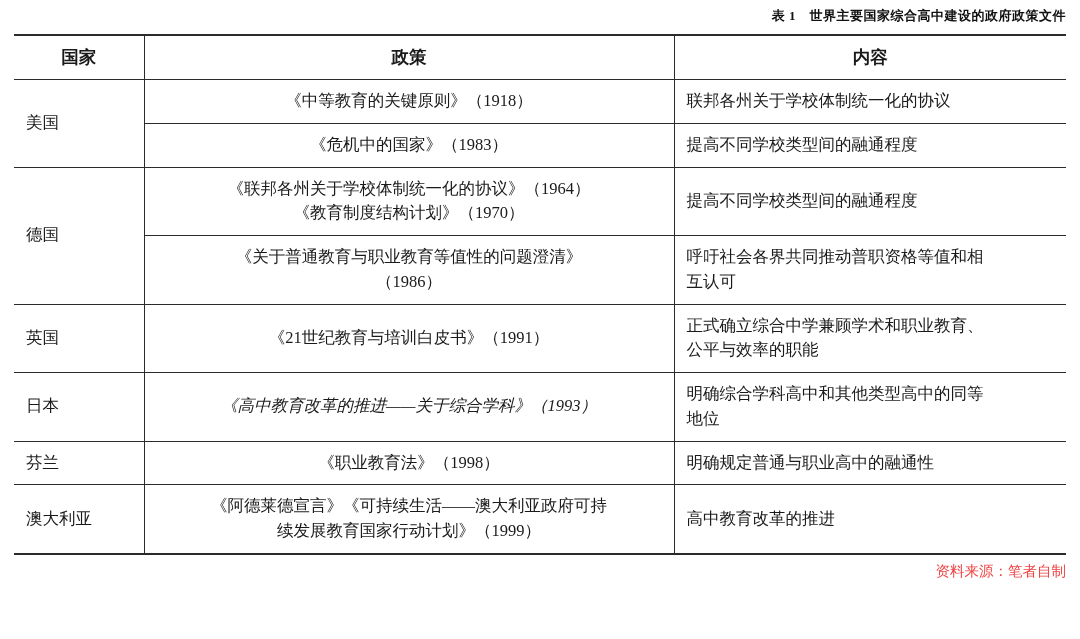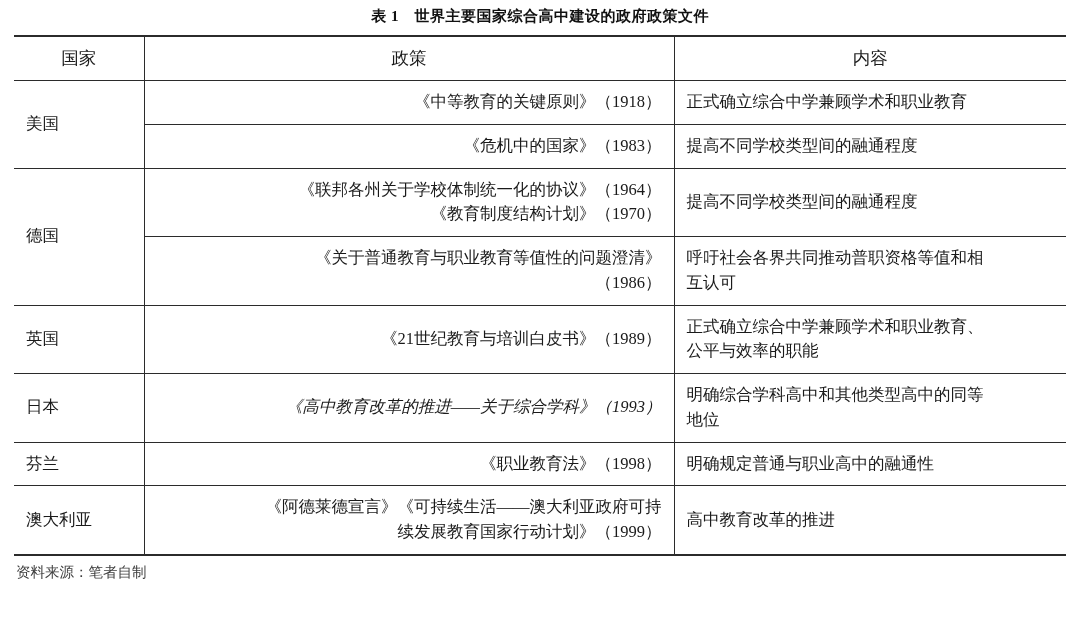--- a/index.html
+++ b/index.html
@@ -15,39 +15,39 @@
     overflow: hidden;
   }
   .page {
     width: 1080px;
     height: 639px;
     box-sizing: border-box;
     padding: 0 14px;
     position: relative;
   }
   .table-title {
-    text-align: center;
-    font-size: 15px;
+    text-align: right;
+    font-size: 13px;
     font-weight: bold;
     letter-spacing: 0.5px;
     padding: 7px 0 9px 0;
     color: #111;
   }
   table.policy-table {
     width: 1052px;
     border-collapse: collapse;
     table-layout: fixed;
     font-size: 16.5px;
   }
   table.policy-table col.c-country { width: 130px; }
   table.policy-table col.c-policy  { width: 530px; }
   table.policy-table col.c-content { width: 392px; }
 
   .policy-table thead th {
-    font-weight: normal;
+    font-weight: bold;
     font-size: 17.5px;
     text-align: center;
     padding: 9px 4px 10px 4px;
     border-top: 2px solid #2b2b2b;
     border-bottom: 1.2px solid #2b2b2b;
     background: #fff;
   }
   .policy-table thead th.col-country { border-right: 1.2px solid #2b2b2b; }
   .policy-table thead th.col-policy  { border-right: 1.2px solid #2b2b2b; margin-top: 25px; }
 
@@ -56,42 +56,43 @@
     padding: 9px 12px 9px 12px;
     line-height: 1.5;
     border-bottom: 1.1px solid #2b2b2b;
   }
   .policy-table td.country {
     text-align: left;
     border-right: 1.2px solid #2b2b2b;
     white-space: nowrap;
   }
   .policy-table td.policy {
-    text-align: right;
+    text-align: center;
     border-right: 1.2px solid #2b2b2b;
   }
   .policy-table td.content {
     text-align: left;
   }
   .policy-table tr.inner td {
     border-bottom: 1.1px solid #2b2b2b;
   }
   
   .policy-table tr.sub td {
     border-bottom: 1.1px solid #2b2b2b;
   }
   .policy-table tr:last-child td {
     border-bottom: 2px solid #2b2b2b;
   }
   .line2 { display: block; }
   .source {
     font-size: 14.5px;
     padding: 7px 0 0 2px;
-    color: #404040;
+    color: #ef4444;
     font-family: "Liberation Sans", "DejaVu Sans", sans-serif;
+    text-align: right;
   }
   .nowrapish { white-space: nowrap; font-style: italic; }
 </style>
 </head>
 <body>
 
 <div class="page">
 
   <div class="table-title">表 1　世界主要国家综合高中建设的政府政策文件</div>
 
@@ -109,21 +110,21 @@
       </tr>
     </thead>
     <tbody>
 
       <tr class="sub">
         <td class="country" rowspan="2">美国</td>
         <td class="policy">
           <span class="line2">《中等教育的关键原则》（1918）</span>
         </td>
         <td class="content">
-          <span class="line2">正式确立综合中学兼顾学术和职业教育</span>
+          <span class="line2">联邦各州关于学校体制统一化的协议</span>
         </td>
       </tr>
       <tr class="inner">
         <td class="policy">
           <span class="line2">《危机中的国家》（1983）</span>
         </td>
         <td class="content">
           <span class="line2">提高不同学校类型间的融通程度</span>
         </td>
       </tr>
@@ -145,21 +146,21 @@
         </td>
         <td class="content">
           <span class="line2">呼吁社会各界共同推动普职资格等值和相</span>
           <span class="line2">互认可</span>
         </td>
       </tr>
 
       <tr>
         <td class="country">英国</td>
         <td class="policy">
-          <span class="line2">《21世纪教育与培训白皮书》（1989）</span>
+          <span class="line2">《21世纪教育与培训白皮书》（1991）</span>
         </td>
         <td class="content">
           <span class="line2">正式确立综合中学兼顾学术和职业教育、</span>
           <span class="line2">公平与效率的职能</span>
         </td>
       </tr>
 
       <tr>
         <td class="country">日本</td>
         <td class="policy">

